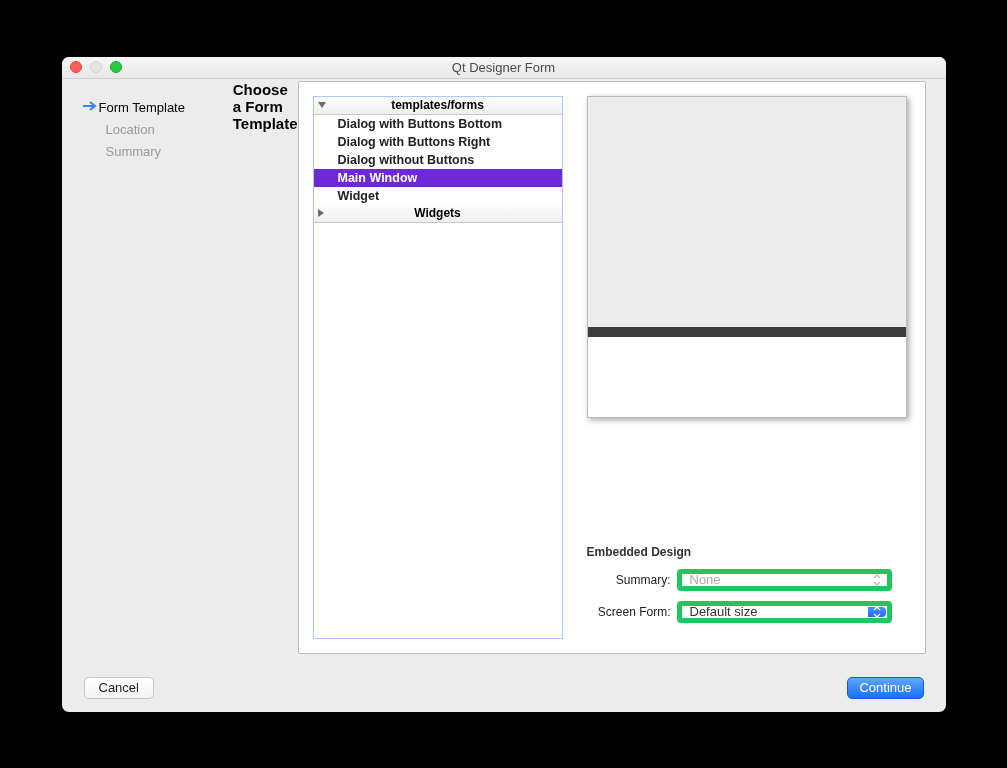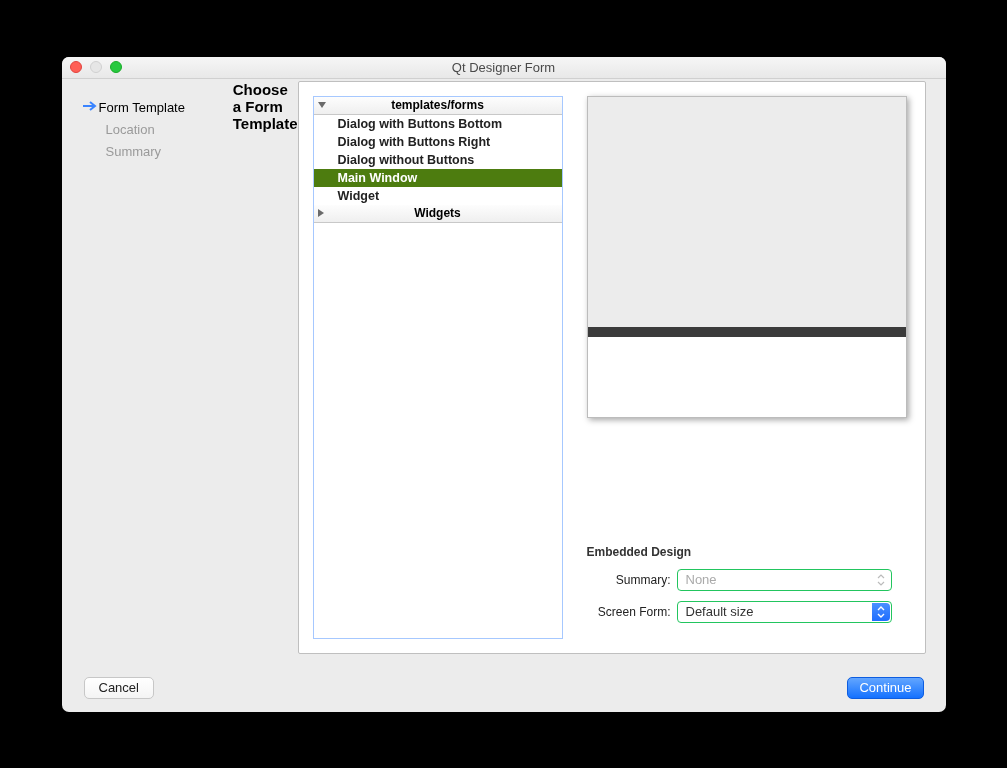--- a/index.html
+++ b/index.html
@@ -127,21 +127,21 @@
     .tree-item {
       height:18px;
       display:flex;
       align-items:center;
       padding-left:24px;
       font-size:12.5px;
       font-weight:bold;
       color:#222;
     }
     .tree-item.selected {
-      background:#4d7c0f;
+      background:#6d28d9;
       color:#fff;
     }
     .preview-col {
       flex:1;
       display:flex;
       flex-direction:column;
     }
     .preview {
       width: 320px;
       height: 322px;
@@ -173,21 +173,21 @@
     .emb-row {
       display:flex;
       align-items:center;
       margin-bottom:10px;
     }
     .emb-label { width:90px; text-align:right; padding-right:6px; color:#222; }
     .combo {
       flex:1;
       max-width:215px;
       height:22px;
-      border:1px solid #22c55e;
+      border:5px solid #22c55e;
       border-radius:4px;
       background:#fff;
       display:flex;
       align-items:center;
       padding:0 4px 0 8px;
       font-size:13px;
       color:#333;
       position:relative;
     }
     .combo.disabled { color:#aaa; background:#fff; }

